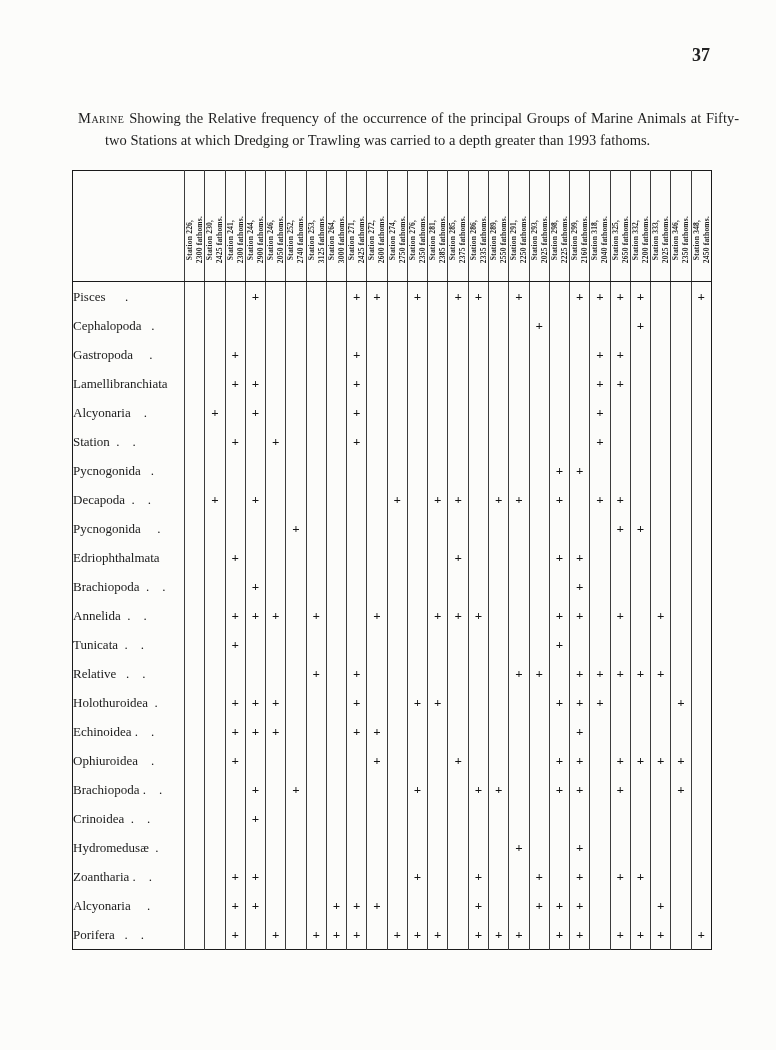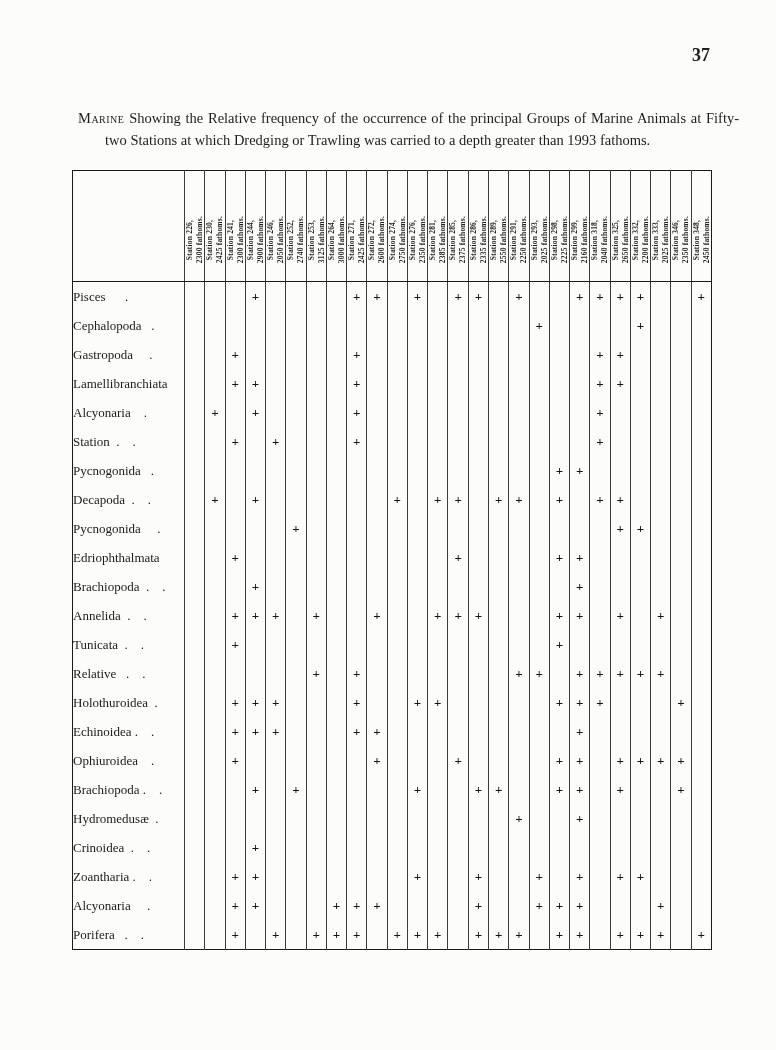--- a/index.html
+++ b/index.html
@@ -659,20 +659,49 @@
             <td class="mark-cell">+</td>
             <td class="mark-cell">+</td>
             <td class="mark-cell"></td>
             <td class="mark-cell">+</td>
             <td class="mark-cell"></td>
             <td class="mark-cell"></td>
             <td class="mark-cell">+</td>
             <td class="mark-cell"></td>
           </tr>
           <tr>
+            <td class="row-label">Crinoidea  .    .</td>
+            <td class="mark-cell"></td>
+            <td class="mark-cell"></td>
+            <td class="mark-cell"></td>
+            <td class="mark-cell">+</td>
+            <td class="mark-cell"></td>
+            <td class="mark-cell"></td>
+            <td class="mark-cell"></td>
+            <td class="mark-cell"></td>
+            <td class="mark-cell"></td>
+            <td class="mark-cell"></td>
+            <td class="mark-cell"></td>
+            <td class="mark-cell"></td>
+            <td class="mark-cell"></td>
+            <td class="mark-cell"></td>
+            <td class="mark-cell"></td>
+            <td class="mark-cell"></td>
+            <td class="mark-cell"></td>
+            <td class="mark-cell"></td>
+            <td class="mark-cell"></td>
+            <td class="mark-cell"></td>
+            <td class="mark-cell"></td>
+            <td class="mark-cell"></td>
+            <td class="mark-cell"></td>
+            <td class="mark-cell"></td>
+            <td class="mark-cell"></td>
+            <td class="mark-cell"></td>
+          </tr>
+          <tr>
             <td class="row-label">Hydromedusæ  .</td>
             <td class="mark-cell"></td>
             <td class="mark-cell"></td>
             <td class="mark-cell"></td>
             <td class="mark-cell"></td>
             <td class="mark-cell"></td>
             <td class="mark-cell"></td>
             <td class="mark-cell"></td>
             <td class="mark-cell"></td>
             <td class="mark-cell"></td>
@@ -680,49 +709,20 @@
             <td class="mark-cell"></td>
             <td class="mark-cell"></td>
             <td class="mark-cell"></td>
             <td class="mark-cell"></td>
             <td class="mark-cell"></td>
             <td class="mark-cell"></td>
             <td class="mark-cell">+</td>
             <td class="mark-cell"></td>
             <td class="mark-cell"></td>
             <td class="mark-cell">+</td>
-            <td class="mark-cell"></td>
-            <td class="mark-cell"></td>
-            <td class="mark-cell"></td>
-            <td class="mark-cell"></td>
-            <td class="mark-cell"></td>
-            <td class="mark-cell"></td>
-          </tr>
-          <tr>
-            <td class="row-label">Crinoidea  .    .</td>
-            <td class="mark-cell"></td>
-            <td class="mark-cell"></td>
-            <td class="mark-cell"></td>
-            <td class="mark-cell">+</td>
-            <td class="mark-cell"></td>
-            <td class="mark-cell"></td>
-            <td class="mark-cell"></td>
-            <td class="mark-cell"></td>
-            <td class="mark-cell"></td>
-            <td class="mark-cell"></td>
-            <td class="mark-cell"></td>
-            <td class="mark-cell"></td>
-            <td class="mark-cell"></td>
-            <td class="mark-cell"></td>
-            <td class="mark-cell"></td>
-            <td class="mark-cell"></td>
-            <td class="mark-cell"></td>
-            <td class="mark-cell"></td>
-            <td class="mark-cell"></td>
-            <td class="mark-cell"></td>
             <td class="mark-cell"></td>
             <td class="mark-cell"></td>
             <td class="mark-cell"></td>
             <td class="mark-cell"></td>
             <td class="mark-cell"></td>
             <td class="mark-cell"></td>
           </tr>
           <tr>
             <td class="row-label">Zoantharia .    .</td>
             <td class="mark-cell"></td>

